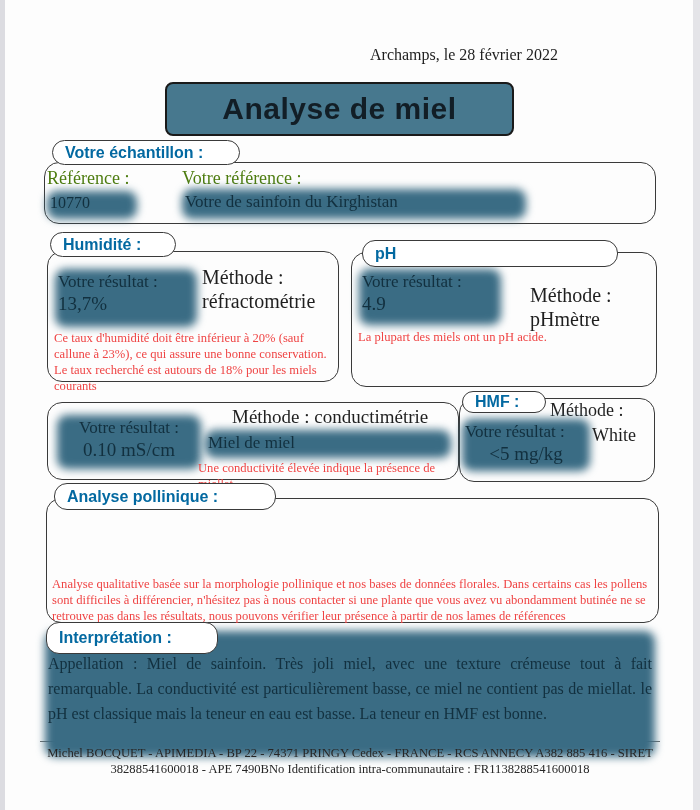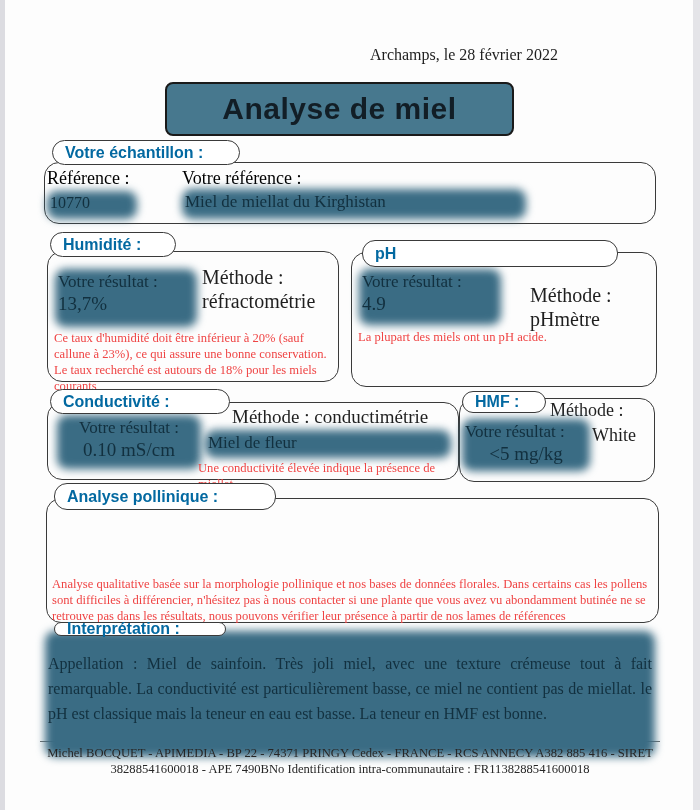--- a/index.html
+++ b/index.html
@@ -34,21 +34,21 @@
     color:#0369a1; display:flex; align-items:center; padding:0 12px; box-sizing:border-box;
   }
 
   
   .hl{position:absolute; isolation:isolate; color:#12303f;}
   .hl::before{
     content:""; position:absolute; inset:-3px; z-index:-1;
     background:#3a6c84; border-radius:10px; filter:blur(4px);
   }
 
-  .lbl{position:absolute; font-size:18px; color:#000000;}
+  .lbl{position:absolute; font-size:18px; color:#4d7c0f;}
   .method{position:absolute; font-size:20px; color:#1f1f1f; line-height:1.18;}
   .note{position:absolute; font-size:12.6px; color:#ef4444; line-height:1.26;}
 
   .result-line1{font-size:17px; line-height:1.2;}
   .result-line2{font-size:19px; line-height:1.25;}
 
   .footer-rule{position:absolute; left:40px; width:620px; top:741px; border-top:1px solid #6d6d6d;}
   .footer{
     position:absolute; left:40px; top:746px; width:620px;
     text-align:center; font-size:12.6px; color:#262626; line-height:1.25;
@@ -64,21 +64,21 @@
 
   <div class="date">Archamps, le 28 février 2022</div>
 
   <div class="title-box">Analyse de miel</div>
 
   <div class="pill" style="left:52px; top:140px; width:188px; height:25px;">Votre échantillon :</div>
   <div class="sec-box" style="left:44px; top:162px; width:610px; height:60px;"></div>
   <div class="lbl" style="left:47px; top:168px;">Référence :</div>
   <div class="lbl" style="left:182px; top:168px;">Votre référence :</div>
   <div class="hl" style="left:50px; top:194px; width:84px; height:22px; font-size:16px;">10770</div>
-  <div class="hl" style="left:185px; top:192px; width:338px; height:24px; font-size:17px;">Miel de miellat du Kirghistan</div>
+  <div class="hl" style="left:185px; top:192px; width:338px; height:24px; font-size:17px;">Votre de sainfoin du Kirghistan</div>
 
   <div class="pill" style="left:50px; top:232px; width:126px; height:25px;">Humidité :</div>
   <div class="sec-box" style="left:47px; top:251px; width:290px; height:129px;"></div>
   <div class="hl" style="left:58px; top:272px; width:136px; height:52px;">
     <div class="result-line1">Votre résultat :</div>
     <div class="result-line2">13,7%</div>
   </div>
   <div class="method" style="left:202px; top:266px;">
     <div>Méthode :</div>
     <div>réfractométrie</div>
@@ -90,45 +90,44 @@
   <div class="hl" style="left:362px; top:272px; width:136px; height:50px;">
     <div class="result-line1">Votre résultat :</div>
     <div class="result-line2">4.9</div>
   </div>
   <div class="method" style="left:530px; top:284px;">
     <div>Méthode :</div>
     <div>pHmètre</div>
   </div>
   <div class="note" style="left:358px; top:330px; width:230px;">La plupart des miels ont un pH acide.</div>
 
-  <div class="pill" style="left:50px; top:389px; width:180px; height:25px;">Conductivité :</div>
   <div class="sec-box" style="left:47px; top:402px; width:410px; height:76px;"></div>
   <div class="hl" style="left:60px; top:418px; width:138px; height:48px; text-align:center;">
     <div class="result-line1">Votre résultat :</div>
     <div class="result-line2">0.10 mS/cm</div>
   </div>
   <div class="method" style="left:200px; top:406px; font-size:19px;margin-left:32px;">Méthode : conductimétrie</div>
-  <div class="hl" style="left:208px; top:433px; width:240px; height:22px; font-size:17px;">Miel de fleur</div>
+  <div class="hl" style="left:208px; top:433px; width:240px; height:22px; font-size:17px;">Miel de miel</div>
   <div class="note" style="left:198px; top:461px; width:258px;">Une conductivité élevée indique la présence de miellat.</div>
 
   <div class="pill" style="left:462px; top:391px; width:84px; height:22px;">HMF :</div>
   <div class="sec-box" style="left:459px; top:398px; width:194px; height:82px;"></div>
   <div class="method" style="left:550px; top:400px; font-size:18px;">Méthode :</div>
   <div class="hl" style="left:465px; top:422px; width:122px; height:46px;">
     <div class="result-line1">Votre résultat :</div>
     <div class="result-line2" style="text-align:center;">&lt;5 mg/kg</div>
   </div>
   <div class="method" style="left:592px; top:425px; font-size:18px;">White</div>
 
   <div class="pill" style="left:54px; top:483px; width:222px; height:27px;">Analyse pollinique :</div>
   <div class="sec-box" style="left:46px; top:498px; width:611px; height:123px;"></div>
   <div class="note" style="left:52px; top:577px; width:598px;">Analyse qualitative basée sur la morphologie pollinique et nos bases de données florales. Dans certains cas les pollens sont difficiles à différencier, n'hésitez pas à nous contacter si une plante que vous avez vu abondamment butinée ne se retrouve pas dans les résultats, nous pouvons vérifier leur présence à partir de nos lames de références</div>
 
   <div class="footer-rule"></div>
   <div class="hl" style="left:48px; top:634px; width:604px; height:102px; font-size:16px; line-height:1.55; padding-top:18px; text-align:justify;">Appellation : Miel de sainfoin. Très joli miel, avec une texture crémeuse tout à fait remarquable. La conductivité est particulièrement basse, ce miel ne contient pas de miellat. le pH est classique mais la teneur en eau est basse. La teneur en HMF est bonne.</div>
-  <div class="pill" style="left:54px; top:622px; width:172px; height:14px;">Interprétation :</div>
+  <div class="pill" style="left:46px; top:622px; width:172px; height:32px;">Interprétation :</div>
 
   <div class="footer">
     <div>Michel BOCQUET - APIMEDIA - BP 22 - 74371 PRINGY Cedex - FRANCE - RCS ANNECY A382 885 416 - SIRET</div>
     <div>38288541600018 - APE 7490BNo Identification intra-communautaire : FR1138288541600018</div>
   </div>
 
 </div>
 
 </body></html>

